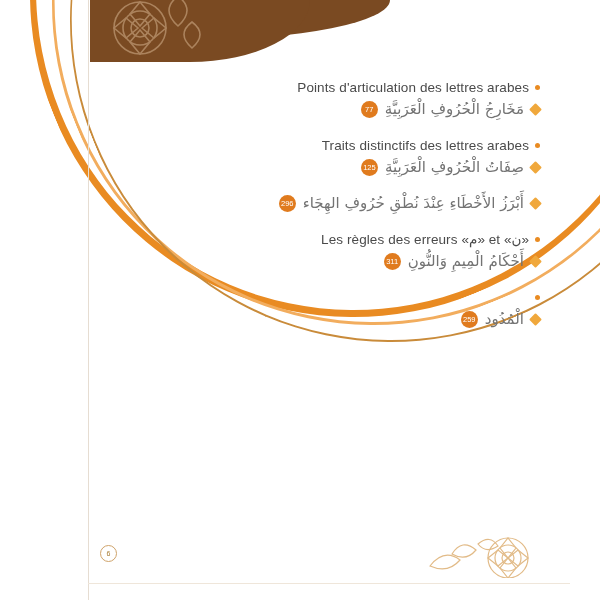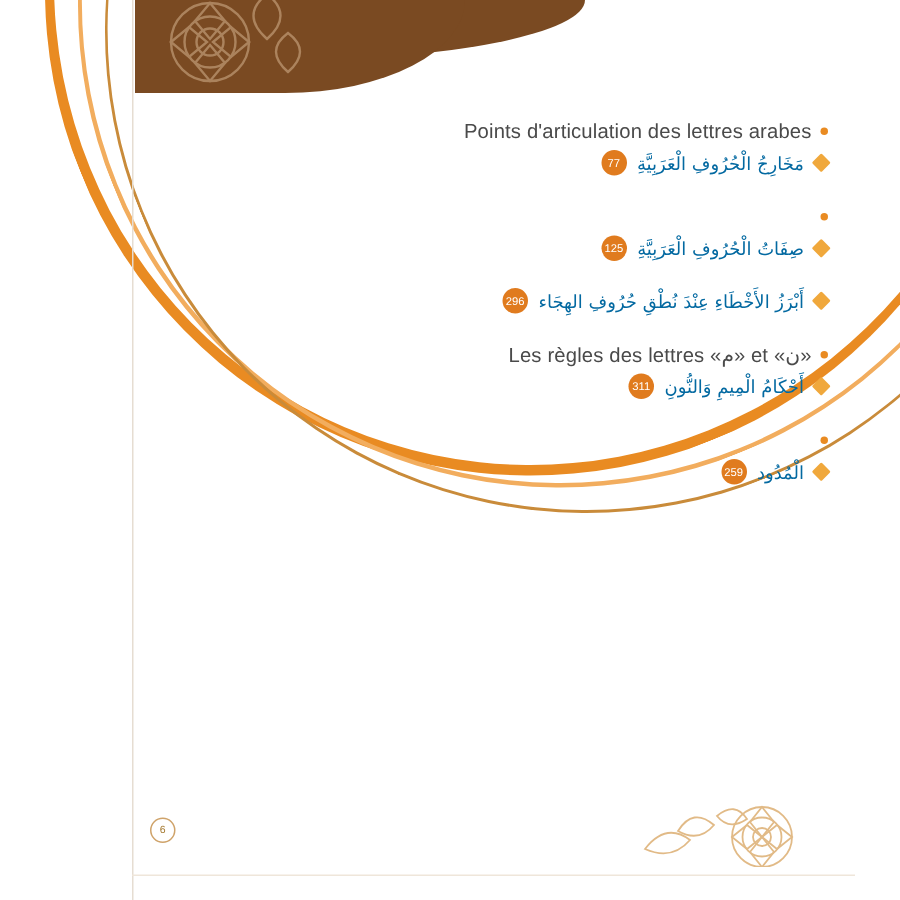--- a/index.html
+++ b/index.html
@@ -100,21 +100,20 @@
     background: #e6ddd2;
   }
 
   
   .toc {
     position: absolute;
     left: 120px;
     top: 78px;
     width: 420px;
     text-align: right;
-    margin-left: 12px;
   }
 
   .entry {
     margin-bottom: 18px;
   }
   .entry .fr {
     color: #4a4a4a;
     font-size: 13.5px;
     line-height: 19px;
     letter-spacing: .1px;
@@ -136,22 +135,22 @@
   .ar-row {
     display: flex;
     align-items: center;
     justify-content: flex-end;
     margin-top: 3px;
     gap: 7px;
   }
   .ar {
     font-family: "DejaVu Sans", sans-serif;
     direction: rtl;
-    font-size: 12px;
-    color: #0369a1;
+    font-size: 15px;
+    color: #737373;
     white-space: nowrap;
   }
   .diamond {
     width: 9px;
     height: 9px;
     background: #f0a83c;
     transform: rotate(45deg);
     flex: 0 0 auto;
     border-radius: 1px;
   }
@@ -237,21 +236,21 @@
       </div>
       <div class="ar-row">
         <div class="pagenum">77</div>
         <div class="ar">مَخَارِجُ الْحُرُوفِ الْعَرَبِيَّةِ</div>
         <div class="diamond"></div>
       </div>
     </div>
 
     <div class="entry">
       <div class="fr">
-        <span class="bullet"></span>
+        <span class="bullet"></span><span class="txt">Traits distinctifs des lettres arabes</span>
       </div>
       <div class="ar-row">
         <div class="pagenum">125</div>
         <div class="ar">صِفَاتُ الْحُرُوفِ الْعَرَبِيَّةِ</div>
         <div class="diamond"></div>
       </div>
     </div>
 
     <div class="entry">
       <div class="ar-row">
@@ -259,21 +258,21 @@
         <div class="ar">أَبْرَزُ الأَخْطَاءِ عِنْدَ نُطْقِ حُرُوفِ الهِجَاء</div>
         <div class="diamond"></div>
       </div>
     </div>
 
     <div class="entry">
     </div>
 
     <div class="entry">
       <div class="fr">
-        <span class="bullet"></span><span class="txt">Les règles des lettres «م» et «ن»</span>
+        <span class="bullet"></span><span class="txt">Les règles des erreurs «م» et «ن»</span>
       </div>
       <div class="ar-row">
         <div class="pagenum">311</div>
         <div class="ar">أَحْكَامُ الْمِيمِ وَالنُّونِ</div>
         <div class="diamond"></div>
       </div>
     </div>
 
     <div class="entry">
       <div class="fr">

